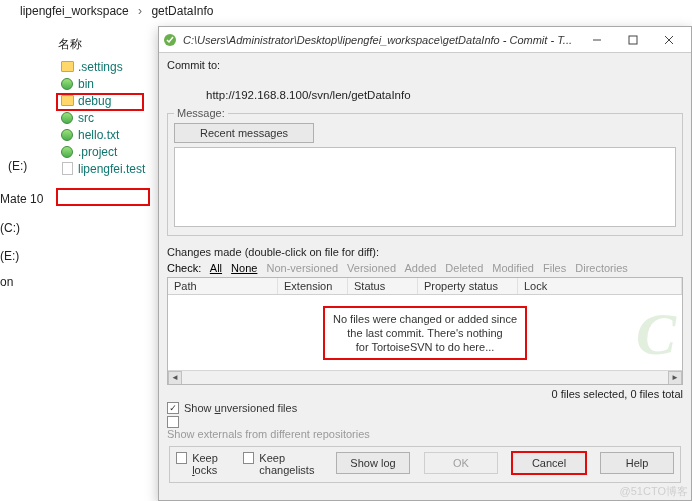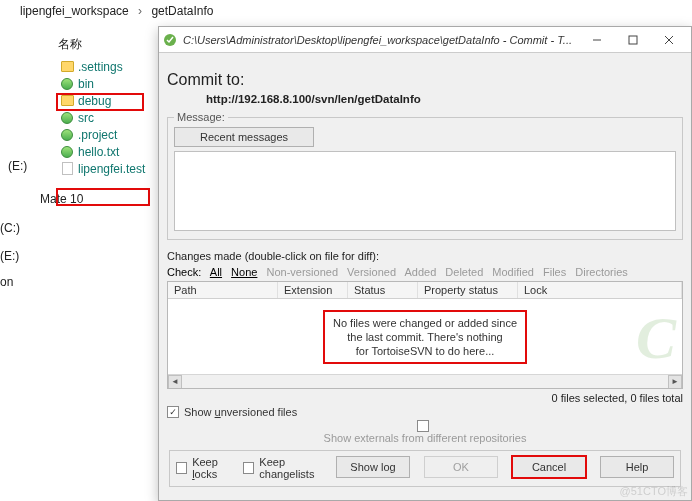--- a/index.html
+++ b/index.html
@@ -1,21 +1,21 @@
 <!DOCTYPE html>
 <html><head>
 <meta charset="utf-8">
 <style>
   * { box-sizing: border-box; font-family: "Segoe UI", "Microsoft YaHei", Arial, sans-serif; }
   html, body { margin:0; padding:0; width:692px; height:501px; background:#fff; font-size:11px; color:#222; overflow:hidden; }
   .breadcrumb { position:absolute; top:4px; left:20px; font-size:12px; color:#222; }
   .breadcrumb span.sep { margin:0 6px; color:#666; }
   .label-name { position:absolute; top:36px; left:58px; font-size:12px; color:#222; }
   .label-E1 { position:absolute; top:159px; left:8px; font-size:12px; }
-  .label-Mate { position:absolute; top:192px; left:0; font-size:12px;padding-left:40px; }
+  .label-Mate { position:absolute; top:192px; left:0; font-size:12px; }
   .label-C { position:absolute; top:221px; left:0; font-size:12px; }
   .label-E2 { position:absolute; top:249px; left:0; font-size:12px; }
   .label-on { position:absolute; top:275px; left:0; font-size:12px; }
   .tree { position:absolute; top:58px; left:58px; width:100px; }
   .tree-item { display:flex; align-items:center; height:17px; font-size:12px; color:#0f766e; padding:1px 2px; white-space:nowrap; }
   .tree-item .icon { width:14px; height:14px; margin-right:4px; display:flex; align-items:center; justify-content:center; }
   .folder-i { width:13px; height:11px; background:#FFD76A; border:1px solid #D2AA2B; border-radius:1px; }
   .globe-i { width:12px; height:12px; border-radius:50%; background:linear-gradient(#9de27a,#4caf50); border:1px solid #3b8c3b; }
   .doc-i { width:11px; height:13px; background:#fff; border:1px solid #c0c0c0; }
   .hl-red { border:2px solid #e20a0a; }
@@ -23,22 +23,22 @@
   .hl2 { position:absolute; top:188px; left:56px; width:94px; height:18px; }
 
   .dialog { position:absolute; top:26px; left:158px; width:534px; height:475px; background:#f0f0f0; border:1px solid #a9a9a9; box-shadow:0 4px 12px rgba(0,0,0,0.25); }
   .dlg-titlebar { display:flex; align-items:center; height:26px; padding:0 4px; background:#fff; border-bottom:1px solid #ccc; }
   .dlg-ico { width:14px; height:14px; margin-right:6px; display:inline-block; }
   .dlg-title { flex:1; font-size:11px; color:#333; white-space:nowrap; overflow:hidden; text-overflow:ellipsis;font-style:italic; }
   .win-btn { width:36px; height:24px; display:flex; align-items:center; justify-content:center; }
   .win-btn svg { stroke:#444; stroke-width:1; fill:none; }
 
   .dlg-body { position:absolute; top:26px; left:0; right:0; bottom:0; padding:6px 8px 4px 8px; }
-  .row-label { font-size:16px; color:#222;margin-top:12px; }
-  .url { font-size:11.5px; font-weight:bold; margin:4px 0 6px 0;padding-left:39px; }
+  .row-label { font-size:11px; color:#222; }
+  .url { font-size:11.5px; font-weight:normal; margin:18px 0 6px 0;padding-left:39px; }
   fieldset.msg { border:1px solid #c8c8c8; padding:4px 6px 6px 6px; margin:0; }
   fieldset.msg legend { font-size:11px; color:#555; padding:0 3px; }
   .btn { background:#e9e9e9; border:1px solid #b0b0b0; font-size:11px; color:#333; display:inline-flex; align-items:center; justify-content:center; }
   .btn.disabled { color:#a0a0a0; border-color:#cfcfcf; background:#efefef; }
   .recent-btn { width:140px; height:20px; }
   .msg-text { width:100%; height:80px; margin-top:4px; border:1px solid #c0c0c0; background:#fff; resize:none; font-size:11px; padding:2px 3px; }
 
   .changes-lbl { margin-top:10px; font-size:11px; }
   .check-row { margin-top:4px; font-size:11px; color:#9a9a9a; }
   .check-row .active { color:#000; }
@@ -49,21 +49,21 @@
   .grid-head > div { font-size:11px; color:#333; padding:2px 6px; border-right:1px solid #e0e0e0; text-align:left; }
   .col-path{width:110px;} .col-ext{width:70px;} .col-stat{width:70px;} .col-prop{width:100px;} .col-lock{flex:1;}
   .grid-body { position:absolute; top:18px; left:0; right:0; bottom:14px; display:flex; align-items:center; justify-content:center; }
   .no-files-box { border:2px solid #e20a0a; padding:4px 8px; text-align:center; font-size:11px; color:#333; line-height:1.3; background:#fff; }
   .wm { position:absolute; right:6px; top:22px; font-size:60px; font-style:italic; font-weight:bold; color:rgba(110,170,90,0.2); font-family:Georgia, serif; pointer-events:none; }
   .hscroll { position:absolute; left:0; right:0; bottom:0; height:14px; background:#f0f0f0; border-top:1px solid #d6d6d6; display:flex; align-items:center; }
   .hscroll .arrow { width:14px; height:14px; background:#e3e3e3; border:1px solid #c0c0c0; display:flex; align-items:center; justify-content:center; font-size:8px; color:#555; }
   .hscroll .track { flex:1; }
 
   .status-right { text-align:right; font-size:11px; margin-top:3px; }
-  .cb-row { display:flex; align-items:center; font-size:11px; color:#333; margin-top:2px; }
+  .cb-row { display:flex; align-items:flex-start; font-size:11px; color:#333; margin-top:2px; }
   .cb-row.dim { color:#9a9a9a;flex-direction:column; }
   .cb { width:12px; height:12px; border:1px solid #8a8a8a; background:#fff; margin-right:5px; display:inline-flex; align-items:center; justify-content:center; }
   .cb.checked::after { content:"✓"; font-size:9px; color:#333; line-height:1; }
   .u { text-decoration:underline; }
   fieldset.flow { border:1px solid #c8c8c8; padding:3px 6px 6px 6px; margin-top:6px; }
   .bottom-row { display:flex; align-items:center; justify-content:space-between; }
   .bottom-left { display:flex; flex-direction:row; gap:2px; }
   .bottom-btns { display:flex; gap:14px; }
   .bottom-btns .btn { width:74px; height:22px; }
   .cancel-hl { outline:2px solid #e20a0a; outline-offset:-1px; }
@@ -108,27 +108,27 @@
   <div class="tree-item">
       <span class="icon">
         <span class="globe-i"></span>
       </span>
       <span>src</span>
     </div>
   <div class="tree-item">
       <span class="icon">
         <span class="globe-i"></span>
       </span>
+      <span>hello.txt</span>
+    </div>
+  <div class="tree-item">
+      <span class="icon">
+        <span class="globe-i"></span>
+      </span>
       <span>.project</span>
-    </div>
-  <div class="tree-item">
-      <span class="icon">
-        <span class="globe-i"></span>
-      </span>
-      <span>hello.txt</span>
     </div>
   <div class="tree-item">
       <span class="icon">
         <span class="doc-i"></span>
       </span>
       <span>lipengfei.test</span>
     </div>
 </div>
 <div class="hl-red hl1"></div>
 <div class="hl-red hl2"></div>

